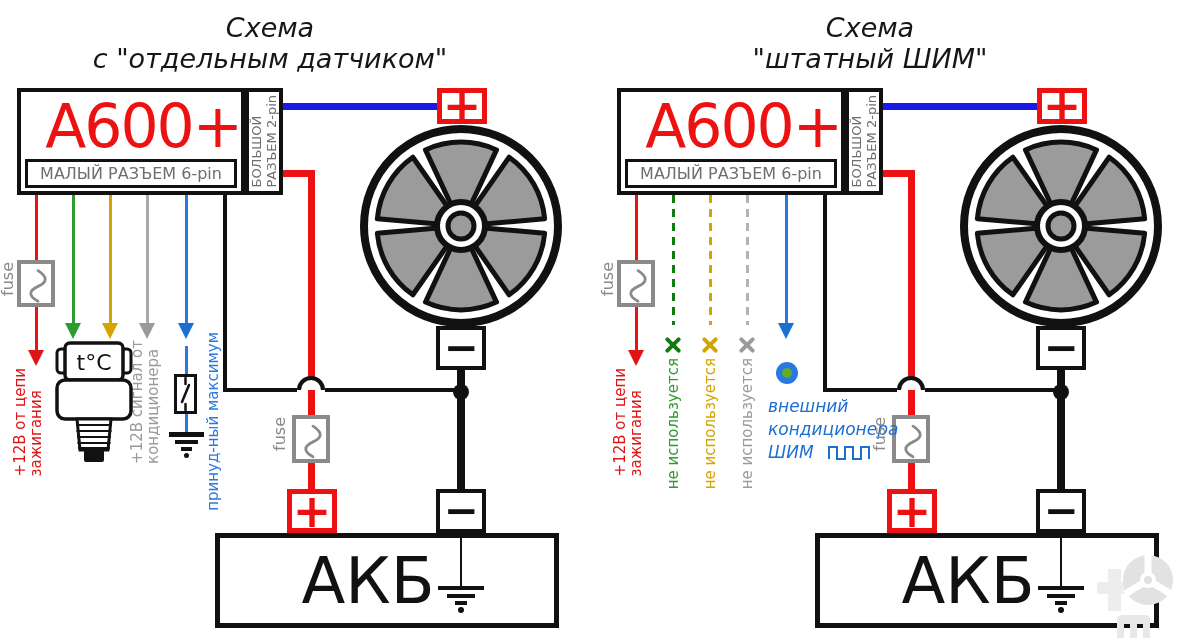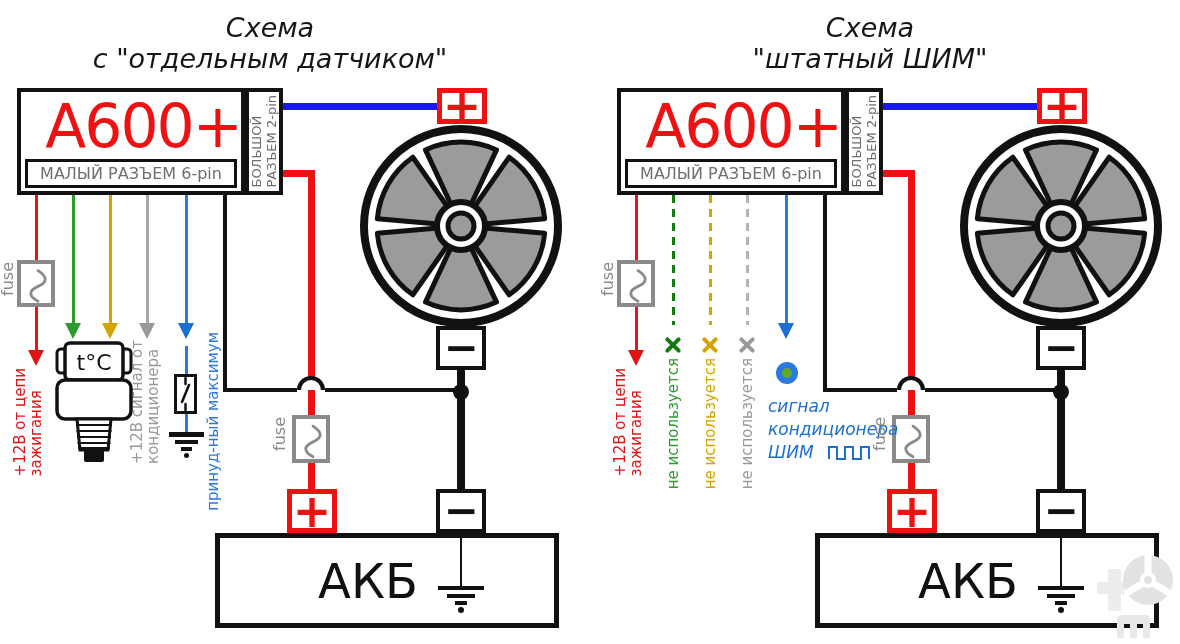--- a/index.html
+++ b/index.html
@@ -42,21 +42,21 @@
   .fuse-lab { color:#8a8a8a; font-size:16px; }
 
   .hop { position:absolute; width:28px; height:14px; border:4px solid #111; border-bottom:none;
          border-radius:14px 14px 0 0; background:#fff; z-index:1; }
   .junction { position:absolute; width:16px; height:16px; border-radius:50%;
               background:#111; z-index:4; }
 
   .battery { position:absolute; left:215px; top:533px; width:344px; height:95px;
              border:5px solid #111; background:#fff; }
   .akb { position:absolute; left:0; top:0; right:70px; bottom:0; display:flex;
-         align-items:center; justify-content:center; font-size:48px; color:#111;margin-left:32px; }
+         align-items:center; justify-content:center; font-size:64px; color:#111;margin-left:32px; }
   .gbar { position:absolute; background:#111; z-index:2; }
 
   .xmark { position:absolute; width:18px; height:18px; z-index:2; }
   .xmark::before, .xmark::after { content:""; position:absolute; left:7px; top:-1px;
          width:4px; height:20px; background:currentColor; border-radius:2px; }
   .xmark::before { transform:rotate(45deg); }
   .xmark::after  { transform:rotate(-45deg); }
 
   .pwm-dot { position:absolute; width:22px; height:22px; border-radius:50%; background:#2979e0;
              display:flex; align-items:center; justify-content:center; z-index:3; }
@@ -310,21 +310,21 @@
     <div class="vlabel t-gray" style="left:139px;top:358px">
       <div>не используется</div>
     </div>
 
     <div class="wire c-blue2" style="left:185px;top:195px;width:3px;height:128px"></div>
     <div class="varrow t-blue" style="left:178px;top:323px"></div>
     <div class="pwm-dot" style="left:176px;top:362px">
       <div class="pwm-dot-inner"></div>
     </div>
     <div class="pwm-label" style="left:168px;top:395px">
-      <div>сигнал</div>
+      <div>внешний</div>
       <div>кондиционера</div>
       <div>
         <span>ШИМ</span><svg class="pwm-wave" width="42" height="16" viewBox="0 0 42 16">
           <path d="M1,15 V3 H9 V15 H17 V3 H25 V15 H33 V3 H41 V15" fill="none" stroke="#1a6fd0" stroke-width="2"></path>
         </svg>
       </div>
     </div>
 
     <div class="fusebox" style="left:292px;top:415px;height:48px">
       <svg width="28" height="38" viewBox="0 0 32 40">

